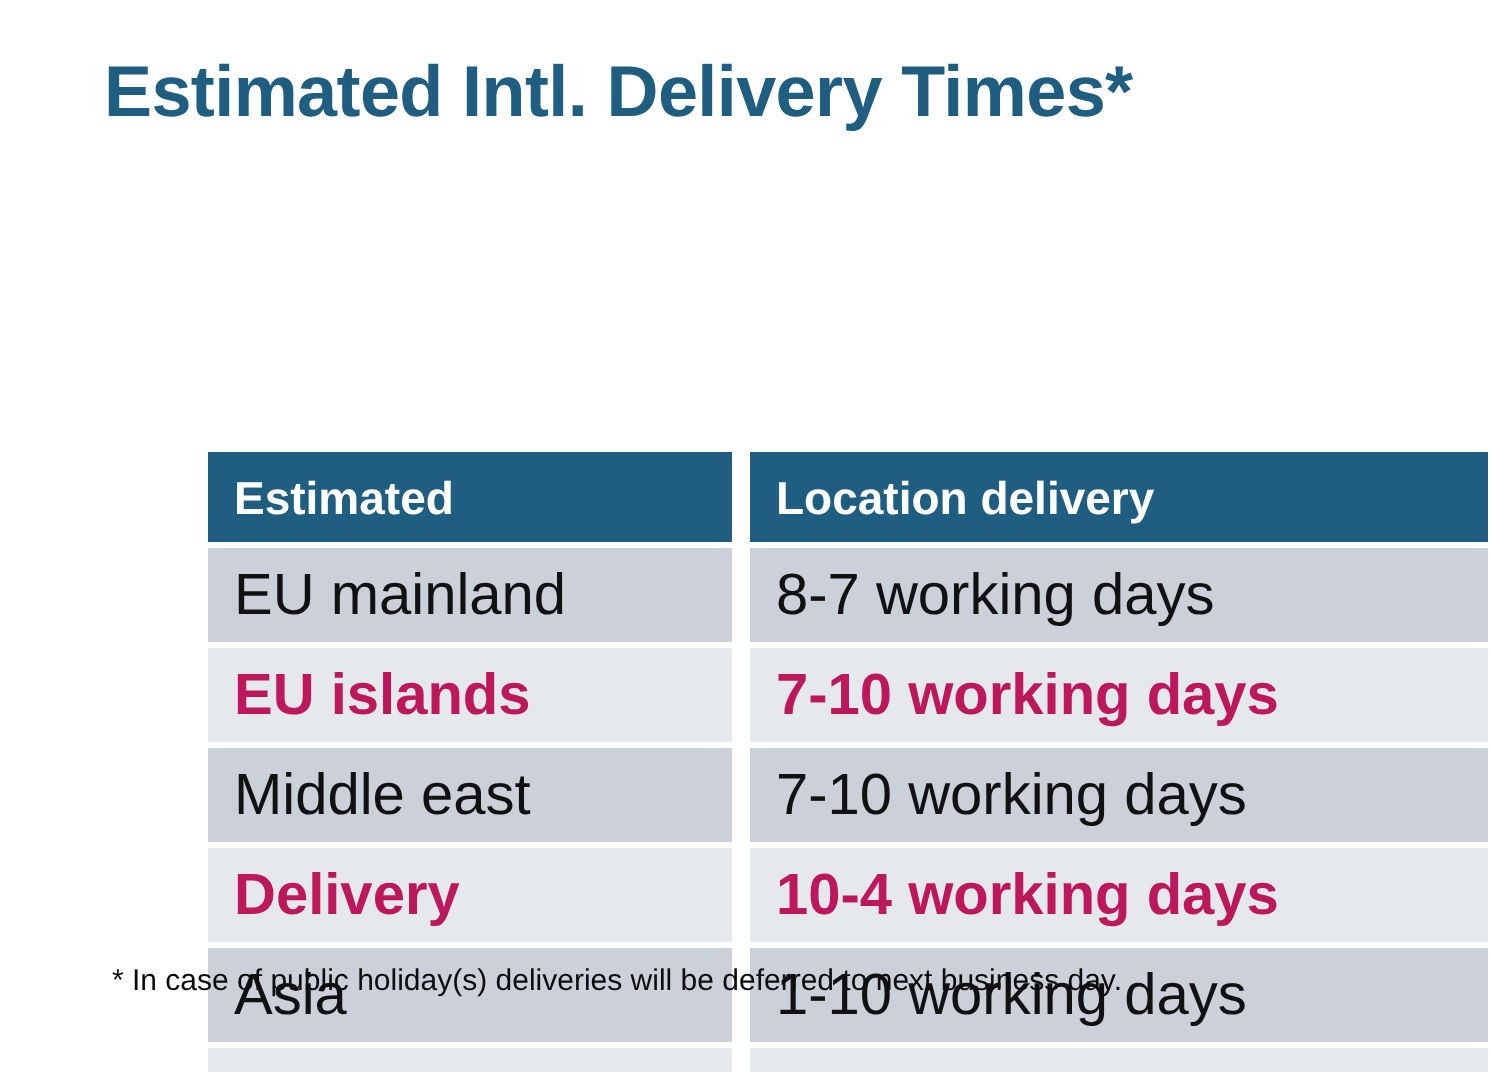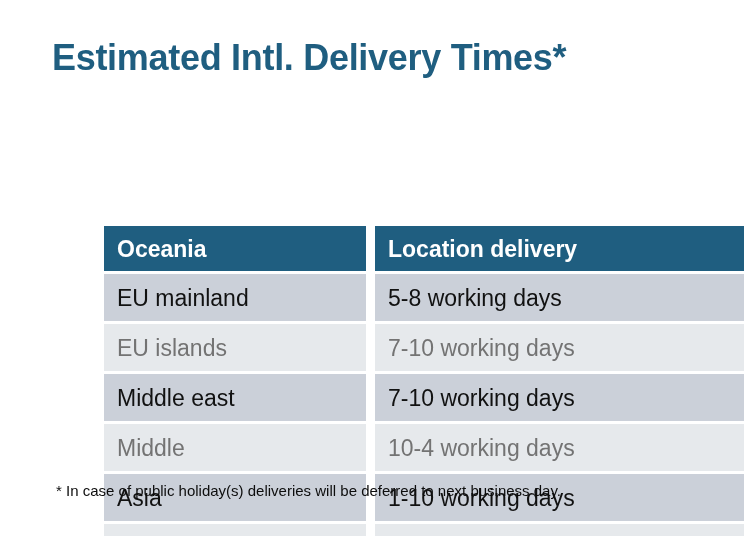--- a/index.html
+++ b/index.html
@@ -18,21 +18,21 @@
     position: relative;
     width: 745px;
     height: 536px;
     background: #ffffff;
     box-sizing: border-box;
   }
 
   .page-title {
     position: absolute;
     left: 52px;
-    top: 36px;
+    top: 24px;
     font-size: 36px;
     font-weight: 700;
     letter-spacing: -0.3px;
     color: #1f5e80;
     line-height: 44px;
     white-space: nowrap;
   }
 
   .delivery-table {
     position: absolute;
@@ -53,21 +53,21 @@
 
   .delivery-table col.col-location { width: 262px; }
   .delivery-table col.col-delivery { width: 369px; }
 
   .delivery-table th,
   .delivery-table td {
     padding: 0 13px;
     margin: 0;
     text-align: left;
     vertical-align: middle;
-    font-size: 23px;
+    font-size: 29px;
     line-height: 28px;
     height: 47px;
     box-sizing: border-box;
     white-space: nowrap;
     overflow: hidden;
   }
 
   .delivery-table thead th {
     background: #1f5e80;
     color: #ffffff;
@@ -77,22 +77,22 @@
   }
 
   .delivery-table tbody tr.row-odd td {
     background: #cbd0d9;
     color: #111111;
     font-weight: 400;
   }
 
   .delivery-table tbody tr.row-even td {
     background: #e6e9ec;
-    color: #737373;
-    font-weight: 400;
+    color: #be185d;
+    font-weight: 700;
   }
 
   .footnote {
     position: absolute;
     left: 56px;
     top: 481px;
     font-size: 15px;
     line-height: 20px;
     color: #0d0d0d;
     font-weight: 400;
@@ -107,39 +107,39 @@
   <div class="page-title">Estimated Intl. Delivery Times*</div>
 
   <div class="table-wrap">
     <table class="delivery-table">
       <colgroup>
         <col class="col-location">
         <col class="col-delivery">
       </colgroup>
       <thead>
         <tr>
-          <th>Oceania</th>
+          <th>Estimated</th>
           <th>Location delivery</th>
         </tr>
       </thead>
       <tbody>
         <tr class="row-odd">
           <td>EU mainland</td>
-          <td>5-8 working days</td>
+          <td>8-7 working days</td>
         </tr>
         <tr class="row-even">
           <td>EU islands</td>
           <td>7-10 working days</td>
         </tr>
         <tr class="row-odd">
           <td>Middle east</td>
           <td>7-10 working days</td>
         </tr>
         <tr class="row-even">
-          <td>Middle</td>
+          <td>Delivery</td>
           <td>10-4 working days</td>
         </tr>
         <tr class="row-odd">
           <td>Asia</td>
           <td>1-10 working days</td>
         </tr>
         <tr class="row-even">
           <td>USA</td>
           <td>7-10 working days</td>
         </tr>

